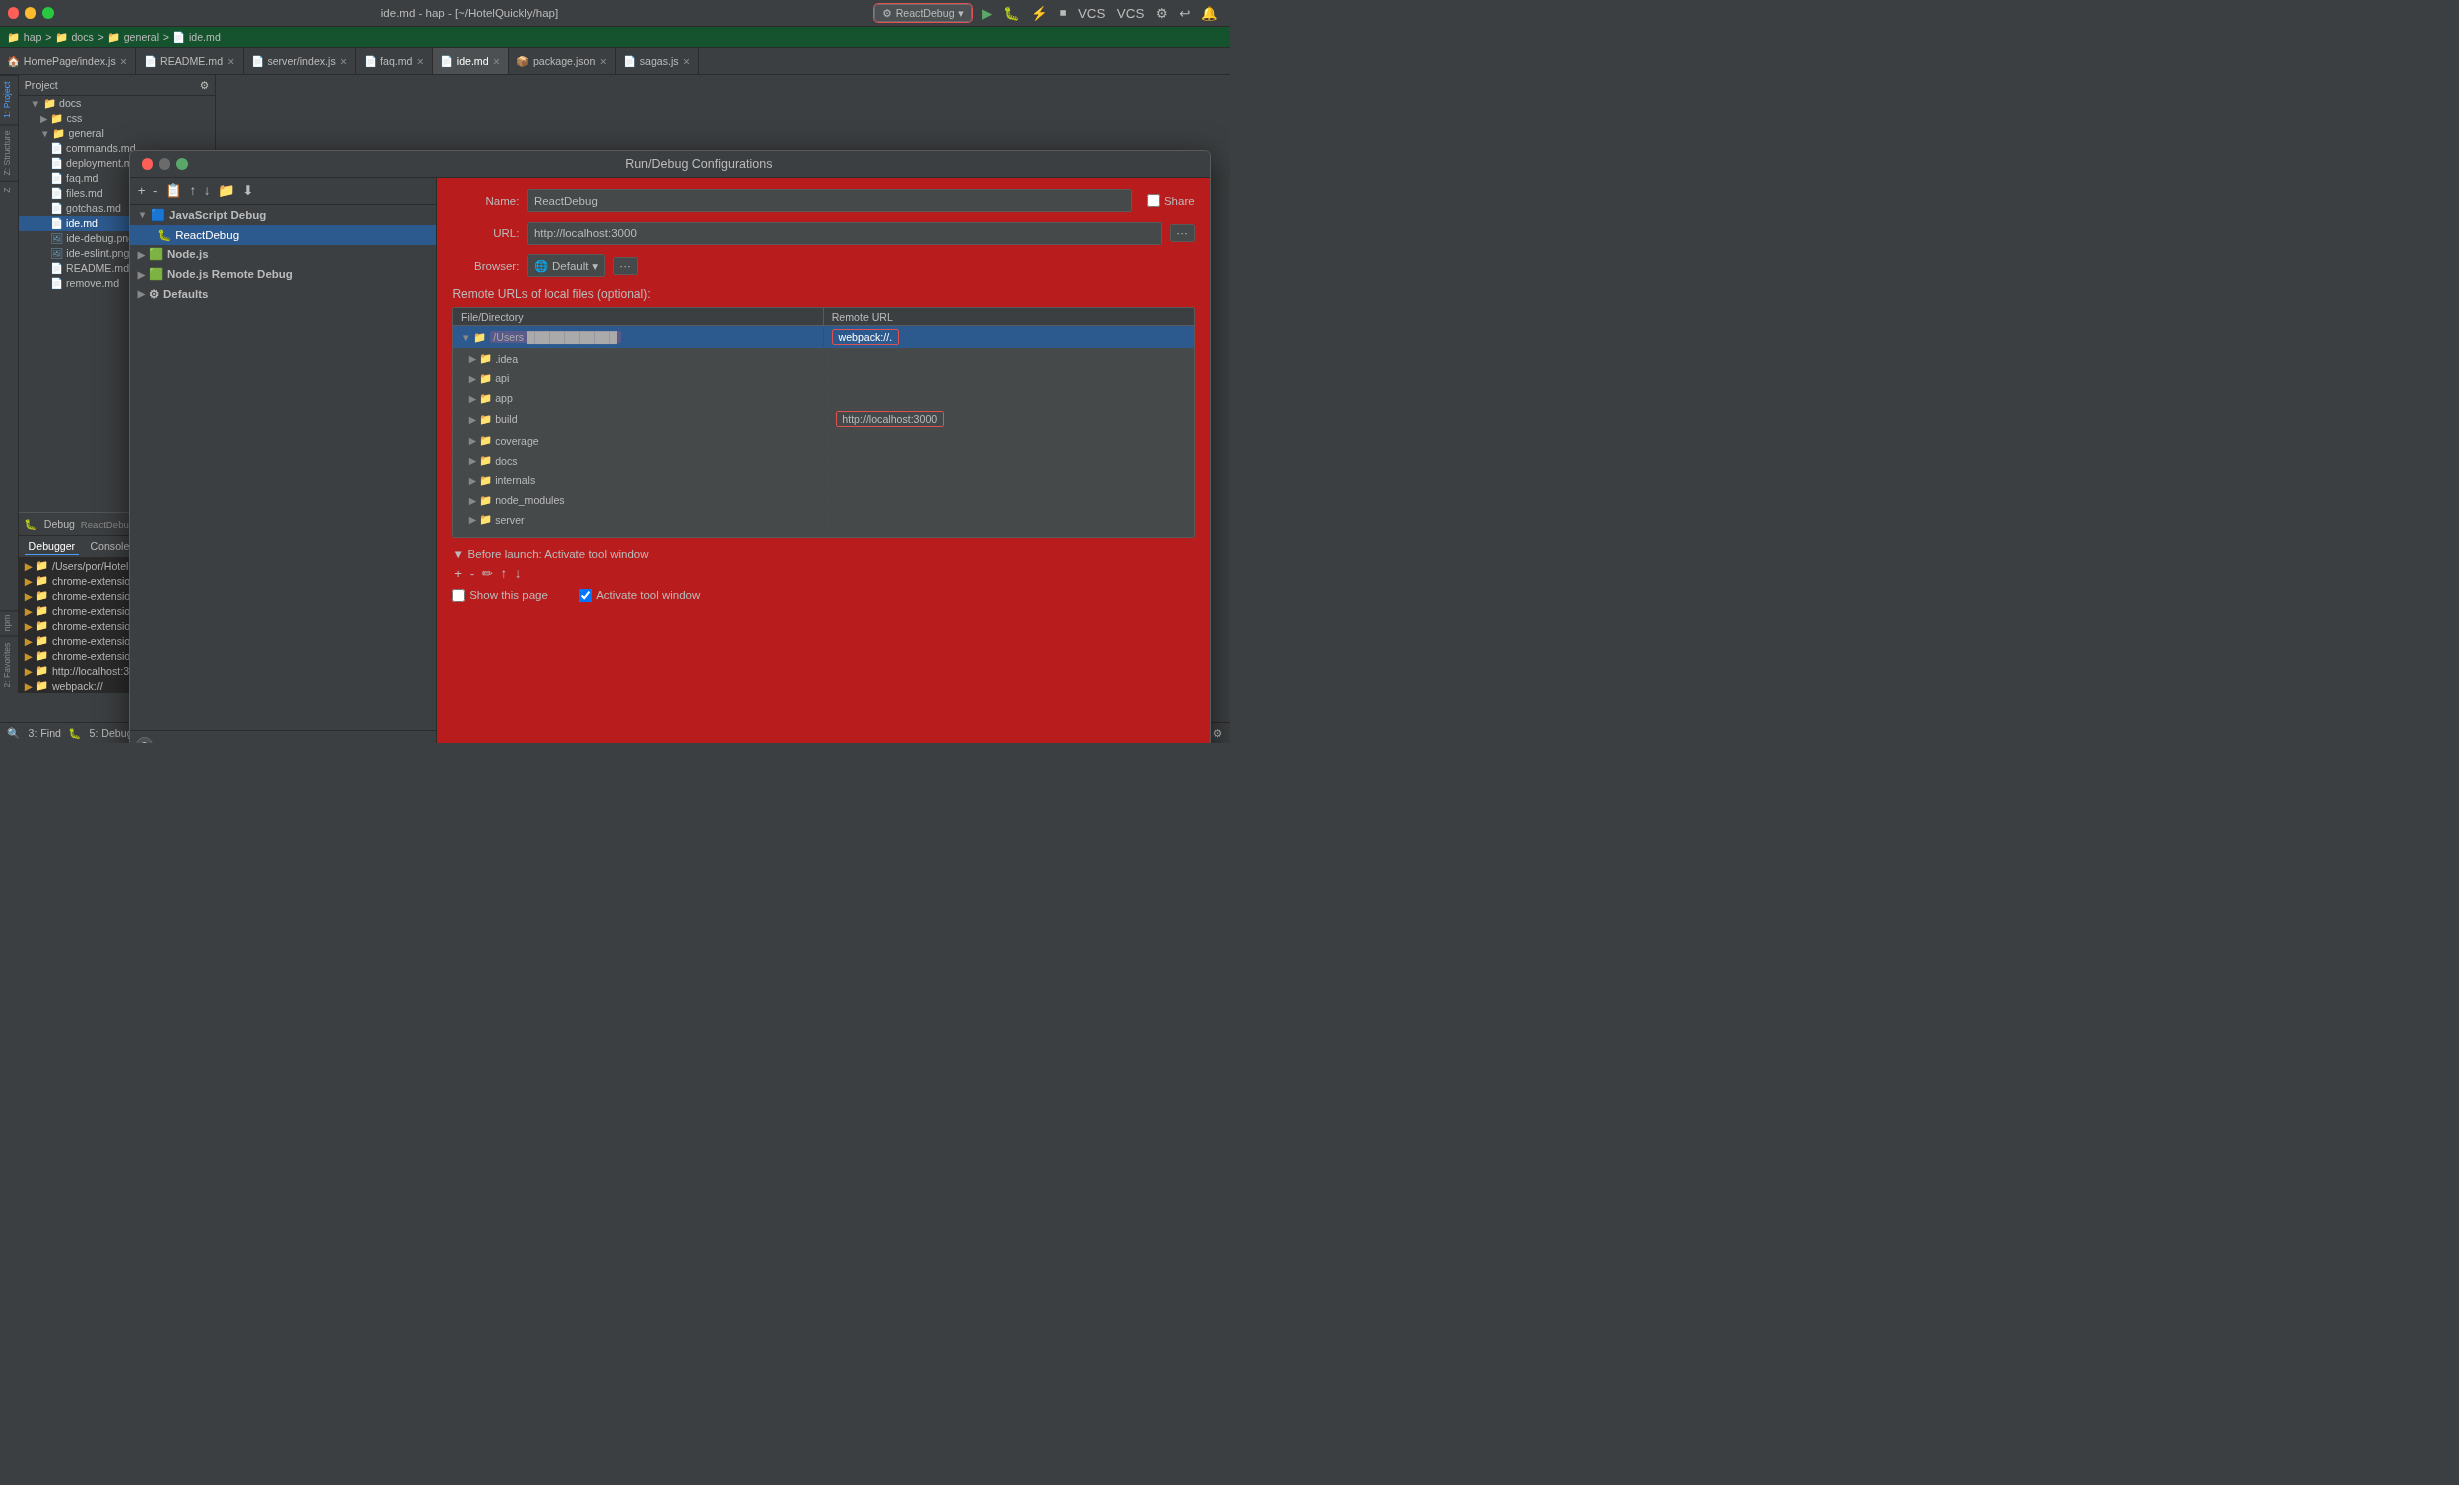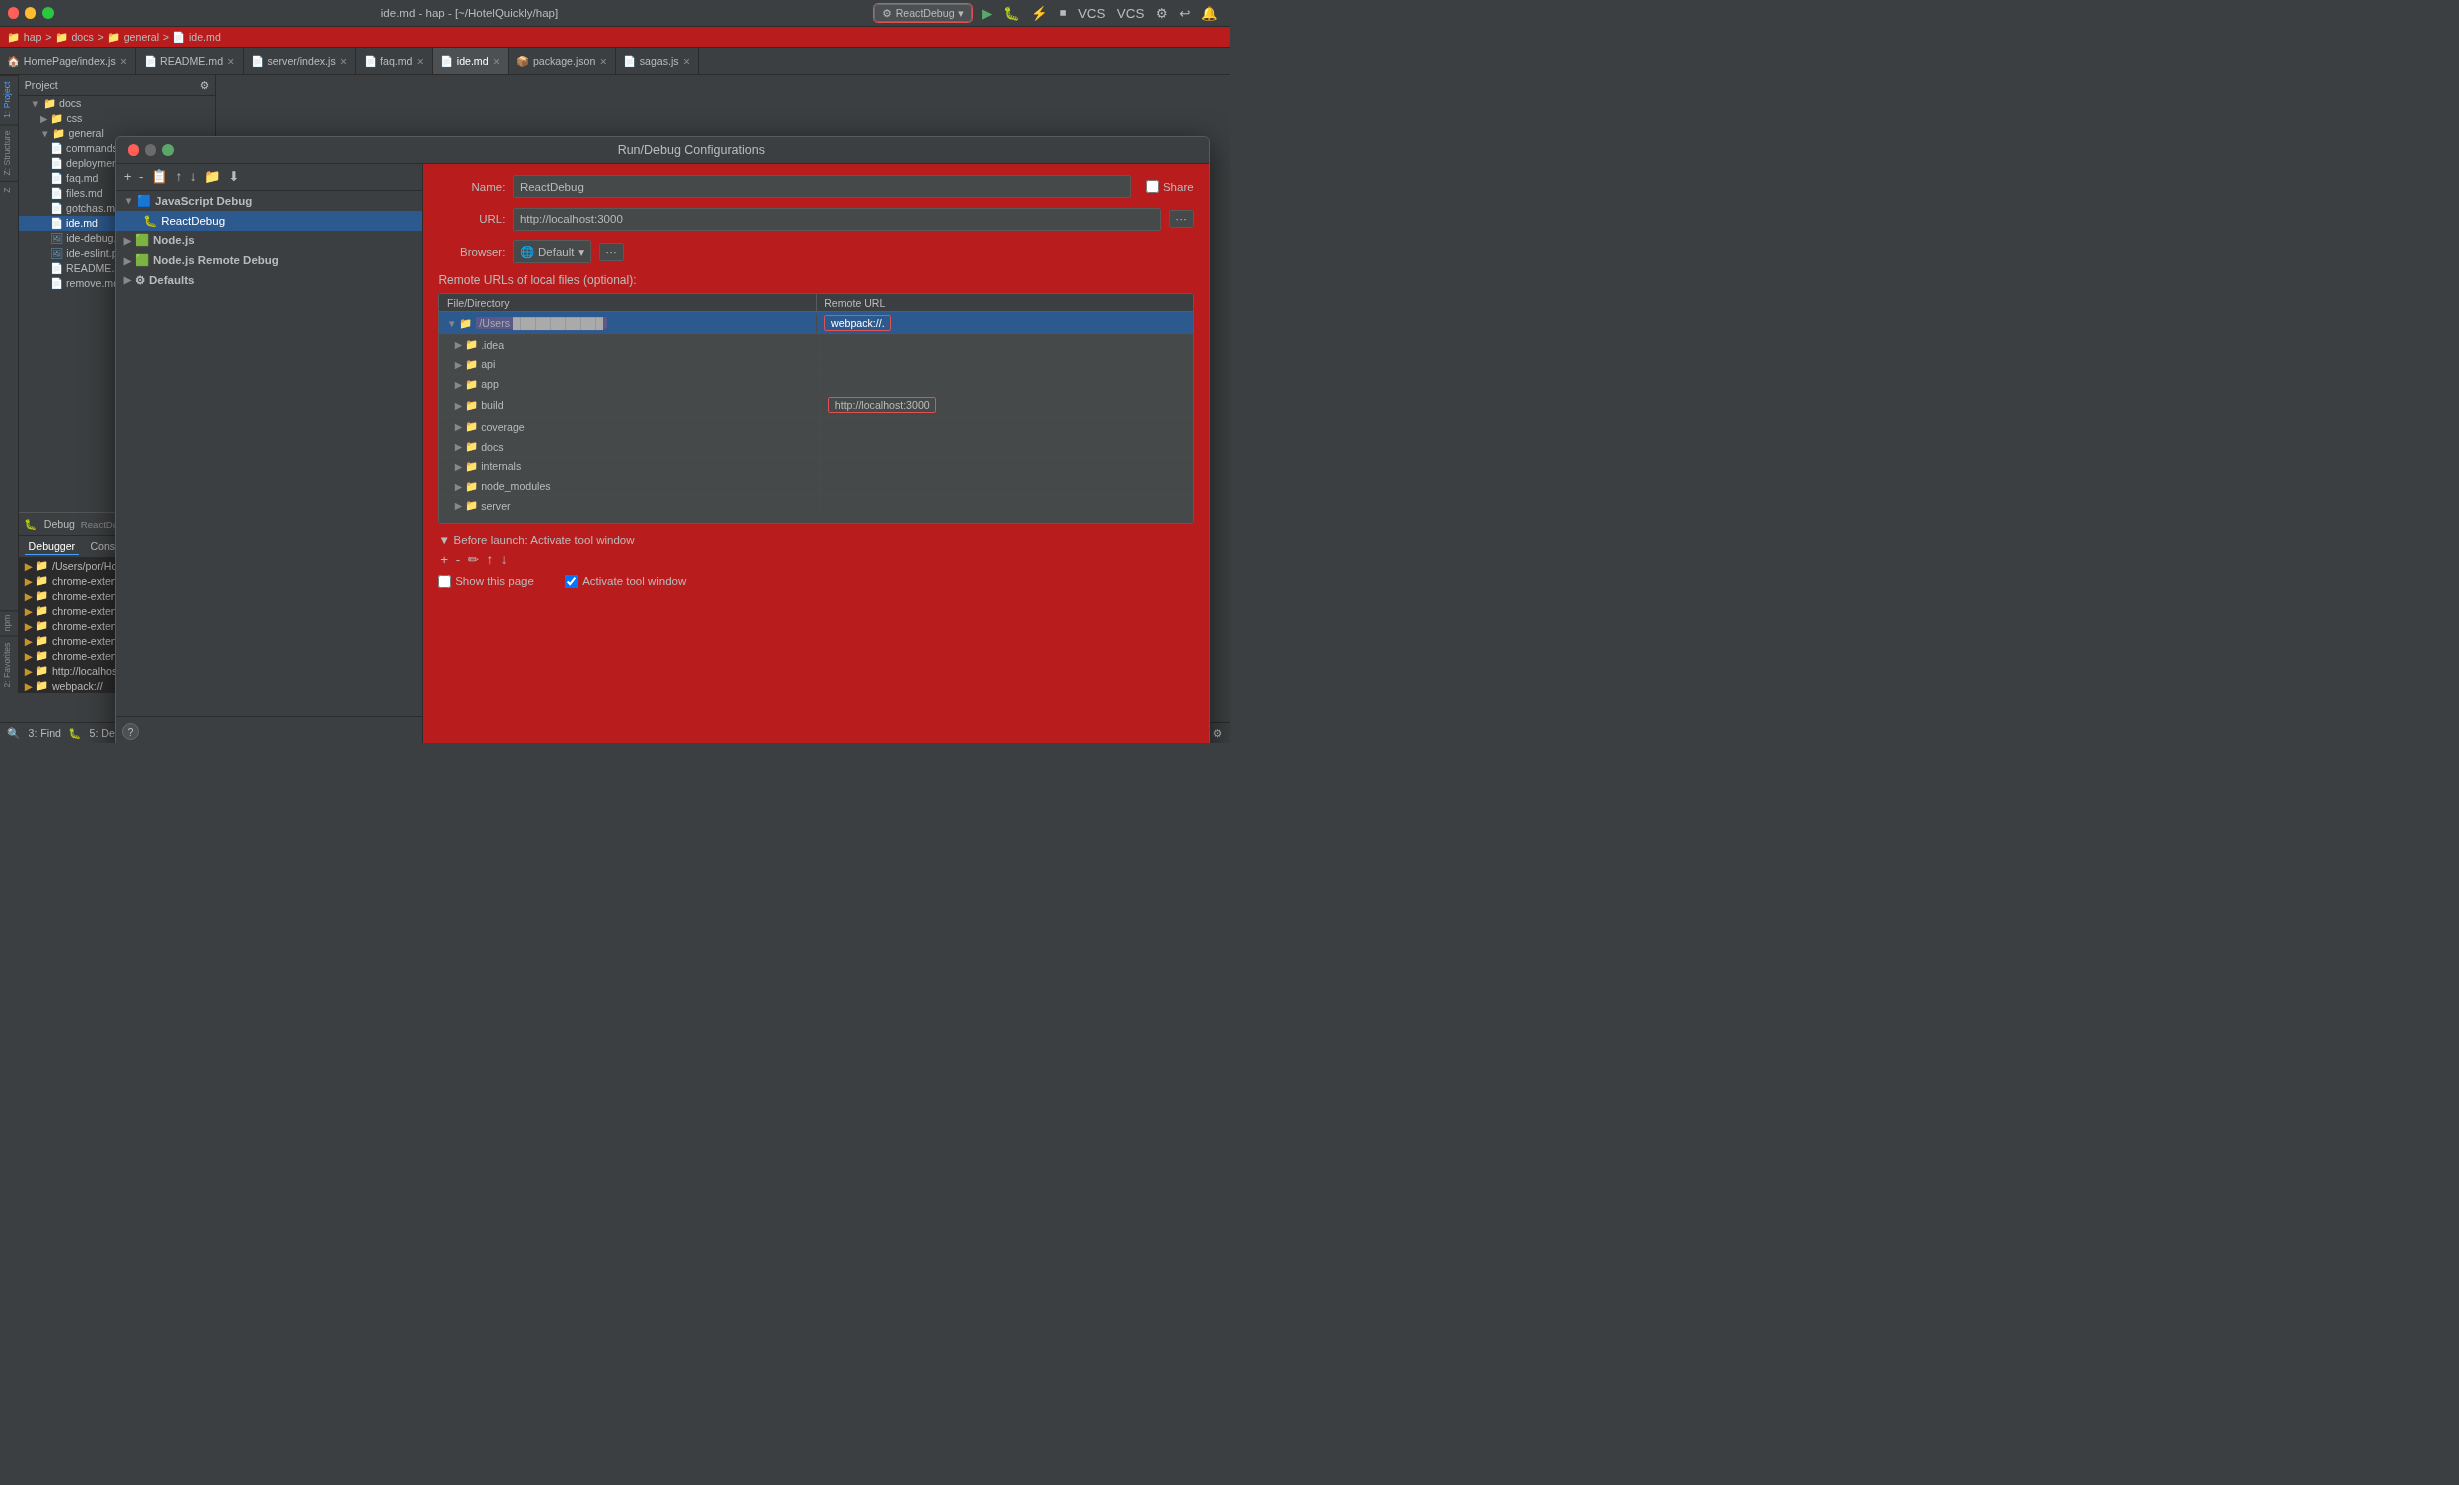--- a/index.html
+++ b/index.html
@@ -69,21 +69,21 @@
       color: #bbbbbb;
       cursor: pointer;
       font-size: 13.4px;
       padding: 1.9px 3.8px;
     }
 
     
     .breadcrumb-bar {
       display: flex;
       align-items: center;
-      background: #b91c1c;
+      background: #14532d;
       height: 21px;
       padding: 0 7.7px;
       font-size: 10.6px;
       color: #bbbbbb;
       gap: 3.8px;
       border-bottom: 1px solid #2b2b2b;
     }
 
     
     .tabs-bar {
@@ -199,21 +199,21 @@
     }
     .modal {
       background: #3c3f41;
       border: 1px solid #5a5a5a;
       border-radius: 5.8px;
       width: 1095px;
       height: 653px;
       display: flex;
       flex-direction: column;
       box-shadow: 0 7.7px 31px rgba(0,0,0,0.6);
-      margin: 5px;
+      margin: 19px;
     }
     .modal-title-bar {
       display: flex;
       align-items: center;
       padding: 5.8px 11.5px;
       border-bottom: 1px solid #2b2b2b;
     }
     .modal-traffic-lights {
       display: flex;
       gap: 5.8px;

